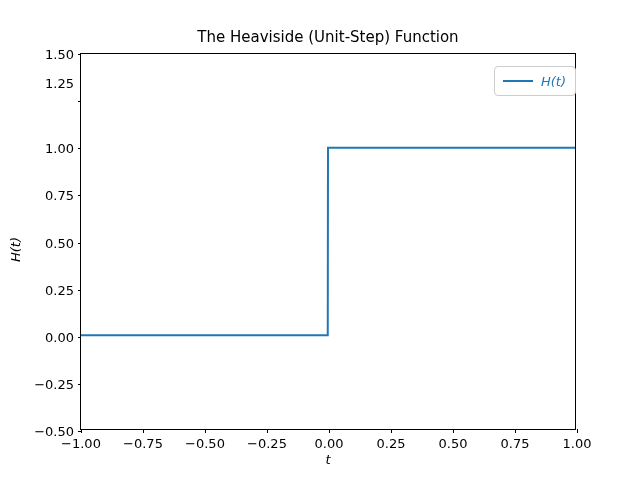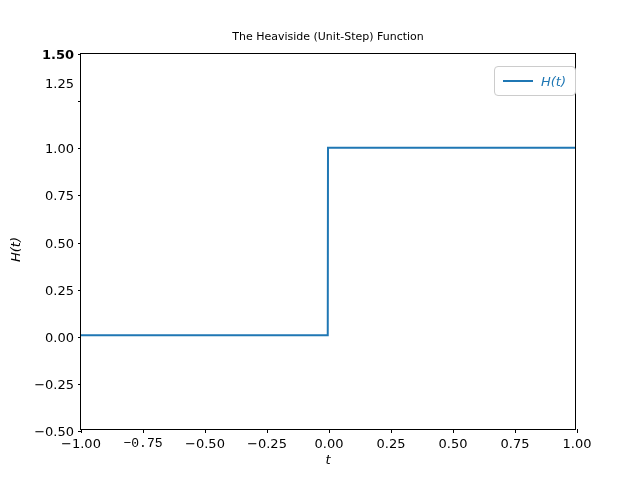--- a/index.html
+++ b/index.html
@@ -16,21 +16,21 @@
     overflow: hidden;
   }
 
   
   #chart-title {
     position: absolute;
     left: 80px;
     top: 28px;
     width: 496px;
     text-align: center;
-    font-size: 11px;
+    font-size: 15px;
     color: #000000;
     line-height: 18px;
     white-space: nowrap;
   }
 
   
   #plot-area {
     position: absolute;
     left: 80px;
     top: 53px;
@@ -147,21 +147,21 @@
 
   <div id="plot-area">
 
     <svg id="data-line" viewBox="0 0 496 377" preserveAspectRatio="none" aria-hidden="true">
       <polyline id="series-path" fill="none" stroke="#1f77b4" stroke-width="2" stroke-linejoin="miter" stroke-linecap="butt" points="0.00,282.75 62.00,282.75 124.00,282.75 186.00,282.75 247.75,282.75 248.00,94.25 248.25,94.25 310.00,94.25 372.00,94.25 434.00,94.25 496.00,94.25"></polyline>
     </svg>
 
     <div class="tick-x" style="left:0px;"></div>
     <div class="tick-x-label" style="left:0px;">−1.00</div>
     <div class="tick-x" style="left:62px;"></div>
-    <div class="tick-x-label" style="left:62px;font-family:Liberation Mono, monospace;">−0.75</div>
+    <div class="tick-x-label" style="left:62px;">−0.75</div>
     <div class="tick-x" style="left:124px;"></div>
     <div class="tick-x-label" style="left:124px;">−0.50</div>
     <div class="tick-x" style="left:186px;"></div>
     <div class="tick-x-label" style="left:186px;">−0.25</div>
     <div class="tick-x" style="left:248px;"></div>
     <div class="tick-x-label" style="left:248px;">0.00</div>
     <div class="tick-x" style="left:310px;"></div>
     <div class="tick-x-label" style="left:310px;">0.25</div>
     <div class="tick-x" style="left:372px;"></div>
     <div class="tick-x-label" style="left:372px;">0.50</div>
@@ -180,21 +180,21 @@
     <div class="tick-y-label" style="top:235.625px;">0.25</div>
     <div class="tick-y" style="top:188.5px;"></div>
     <div class="tick-y-label" style="top:188.5px;">0.50</div>
     <div class="tick-y" style="top:141.375px;"></div>
     <div class="tick-y-label" style="top:141.375px;">0.75</div>
     <div class="tick-y" style="top:94.25px;"></div>
     <div class="tick-y-label" style="top:94.25px;">1.00</div>
     <div class="tick-y" style="top:47.125px;"></div>
     <div class="tick-y-label" style="top:29px;">1.25</div>
     <div class="tick-y" style="top:0px;"></div>
-    <div class="tick-y-label" style="top:0px;font-weight:bold;">1.50</div>
+    <div class="tick-y-label" style="top:0px;">1.50</div>
 
   </div>
 
   <div id="xlabel">t</div>
   <div id="ylabel">H(t)</div>
 
   <div id="legend">
     <span id="legend-swatch" style="background: rgb(31, 119, 180);"></span>
     <span id="legend-label" style="color: rgb(31, 119, 180);">H(t)</span>
   </div>

